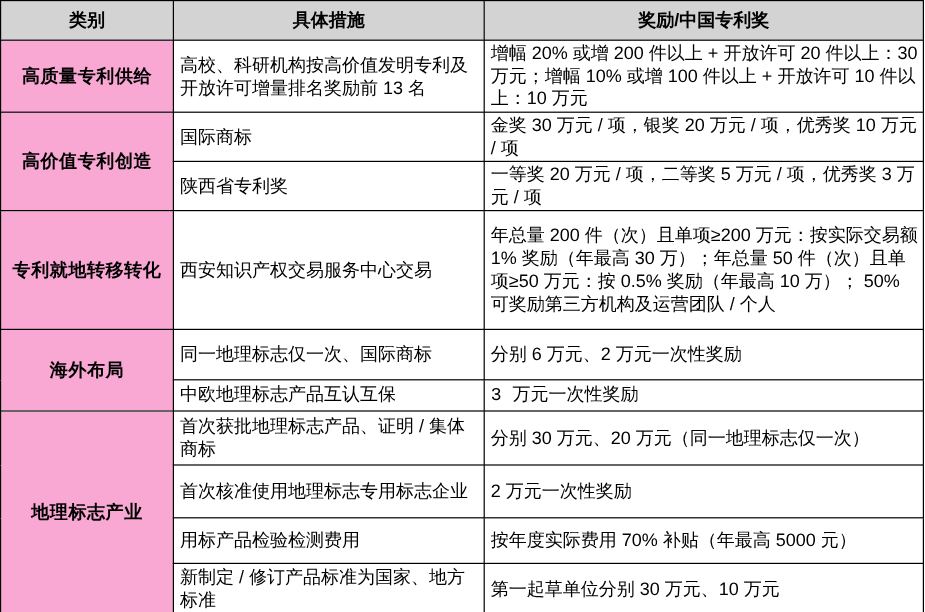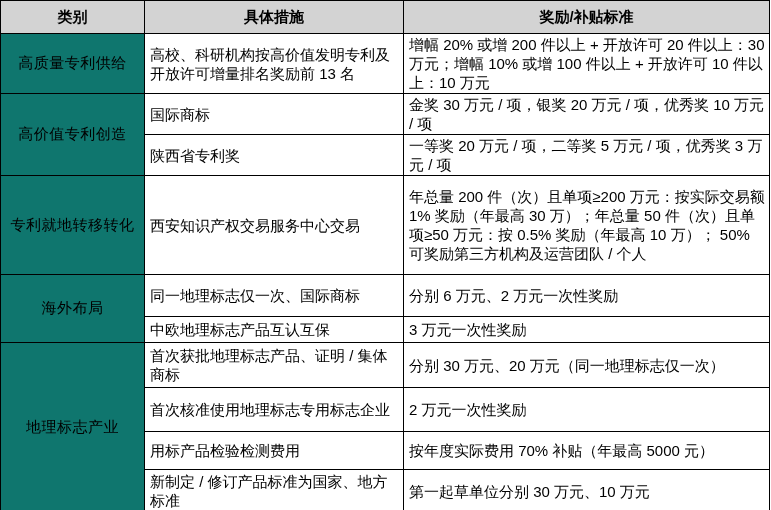--- a/index.html
+++ b/index.html
@@ -27,22 +27,22 @@
   }
   .grid th {
     background:#d3d3d3;
     font-size:15px;
     font-weight:bold;
     text-align:center;
     vertical-align:middle;
     padding:0;
   }
   td.cat {
-    background:#0f766e;
-    font-weight:normal;
+    background:#f9a8d4;
+    font-weight:bold;
     font-size:15px;
     text-align:center;
     vertical-align:middle;
     padding:0 3px;
     letter-spacing:0.5px;
   }
   td.measure, td.standard {
     background:#ffffff;
     font-size:15px;
     line-height:19px;
@@ -50,42 +50,42 @@
     text-align:left;
     padding:1px 3px 1px 5px;
   }
   
   tr.hdr { height:33px; }
   tr.r0  { height:57px; }
   tr.r1  { height:40px; }
   tr.r2  { height:41px; }
   tr.r3  { height:99px; }
   tr.r4  { height:42px; }
-  tr.r5  { height:26px; }
+  tr.r5  { height:26px;font-family:Liberation Mono, monospace; }
   tr.r6  { height:45px; }
   tr.r7  { height:44px; }
   tr.r8  { height:38px; }
   tr.r9  { height:44px; }
 </style>
 </head>
 <body>
 
 <div class="sheet">
   <table class="grid">
     <colgroup>
       <col style="width:144px">
       <col style="width:259px">
       <col style="width:366px">
     </colgroup>
 
     <tbody>
         <tr class="hdr">
       <th>类别</th>
       <th>具体措施</th>
-      <th>奖励/补贴标准</th>
+      <th>奖励/中国专利奖</th>
     </tr>
 
     <tr class="r0">
       <td class="cat">高质量专利供给</td>
       <td class="measure">高校、科研机构按高价值发明专利及开放许可增量排名奖励前 13 名</td>
       <td class="standard">增幅 20% 或增 200 件以上 + 开放许可 20 件以上：30 万元；增幅 10% 或增 100 件以上 + 开放许可 10 件以上：10 万元</td>
     </tr>
 
     <tr class="r1">
       <td class="cat" rowspan="2">高价值专利创造</td>

